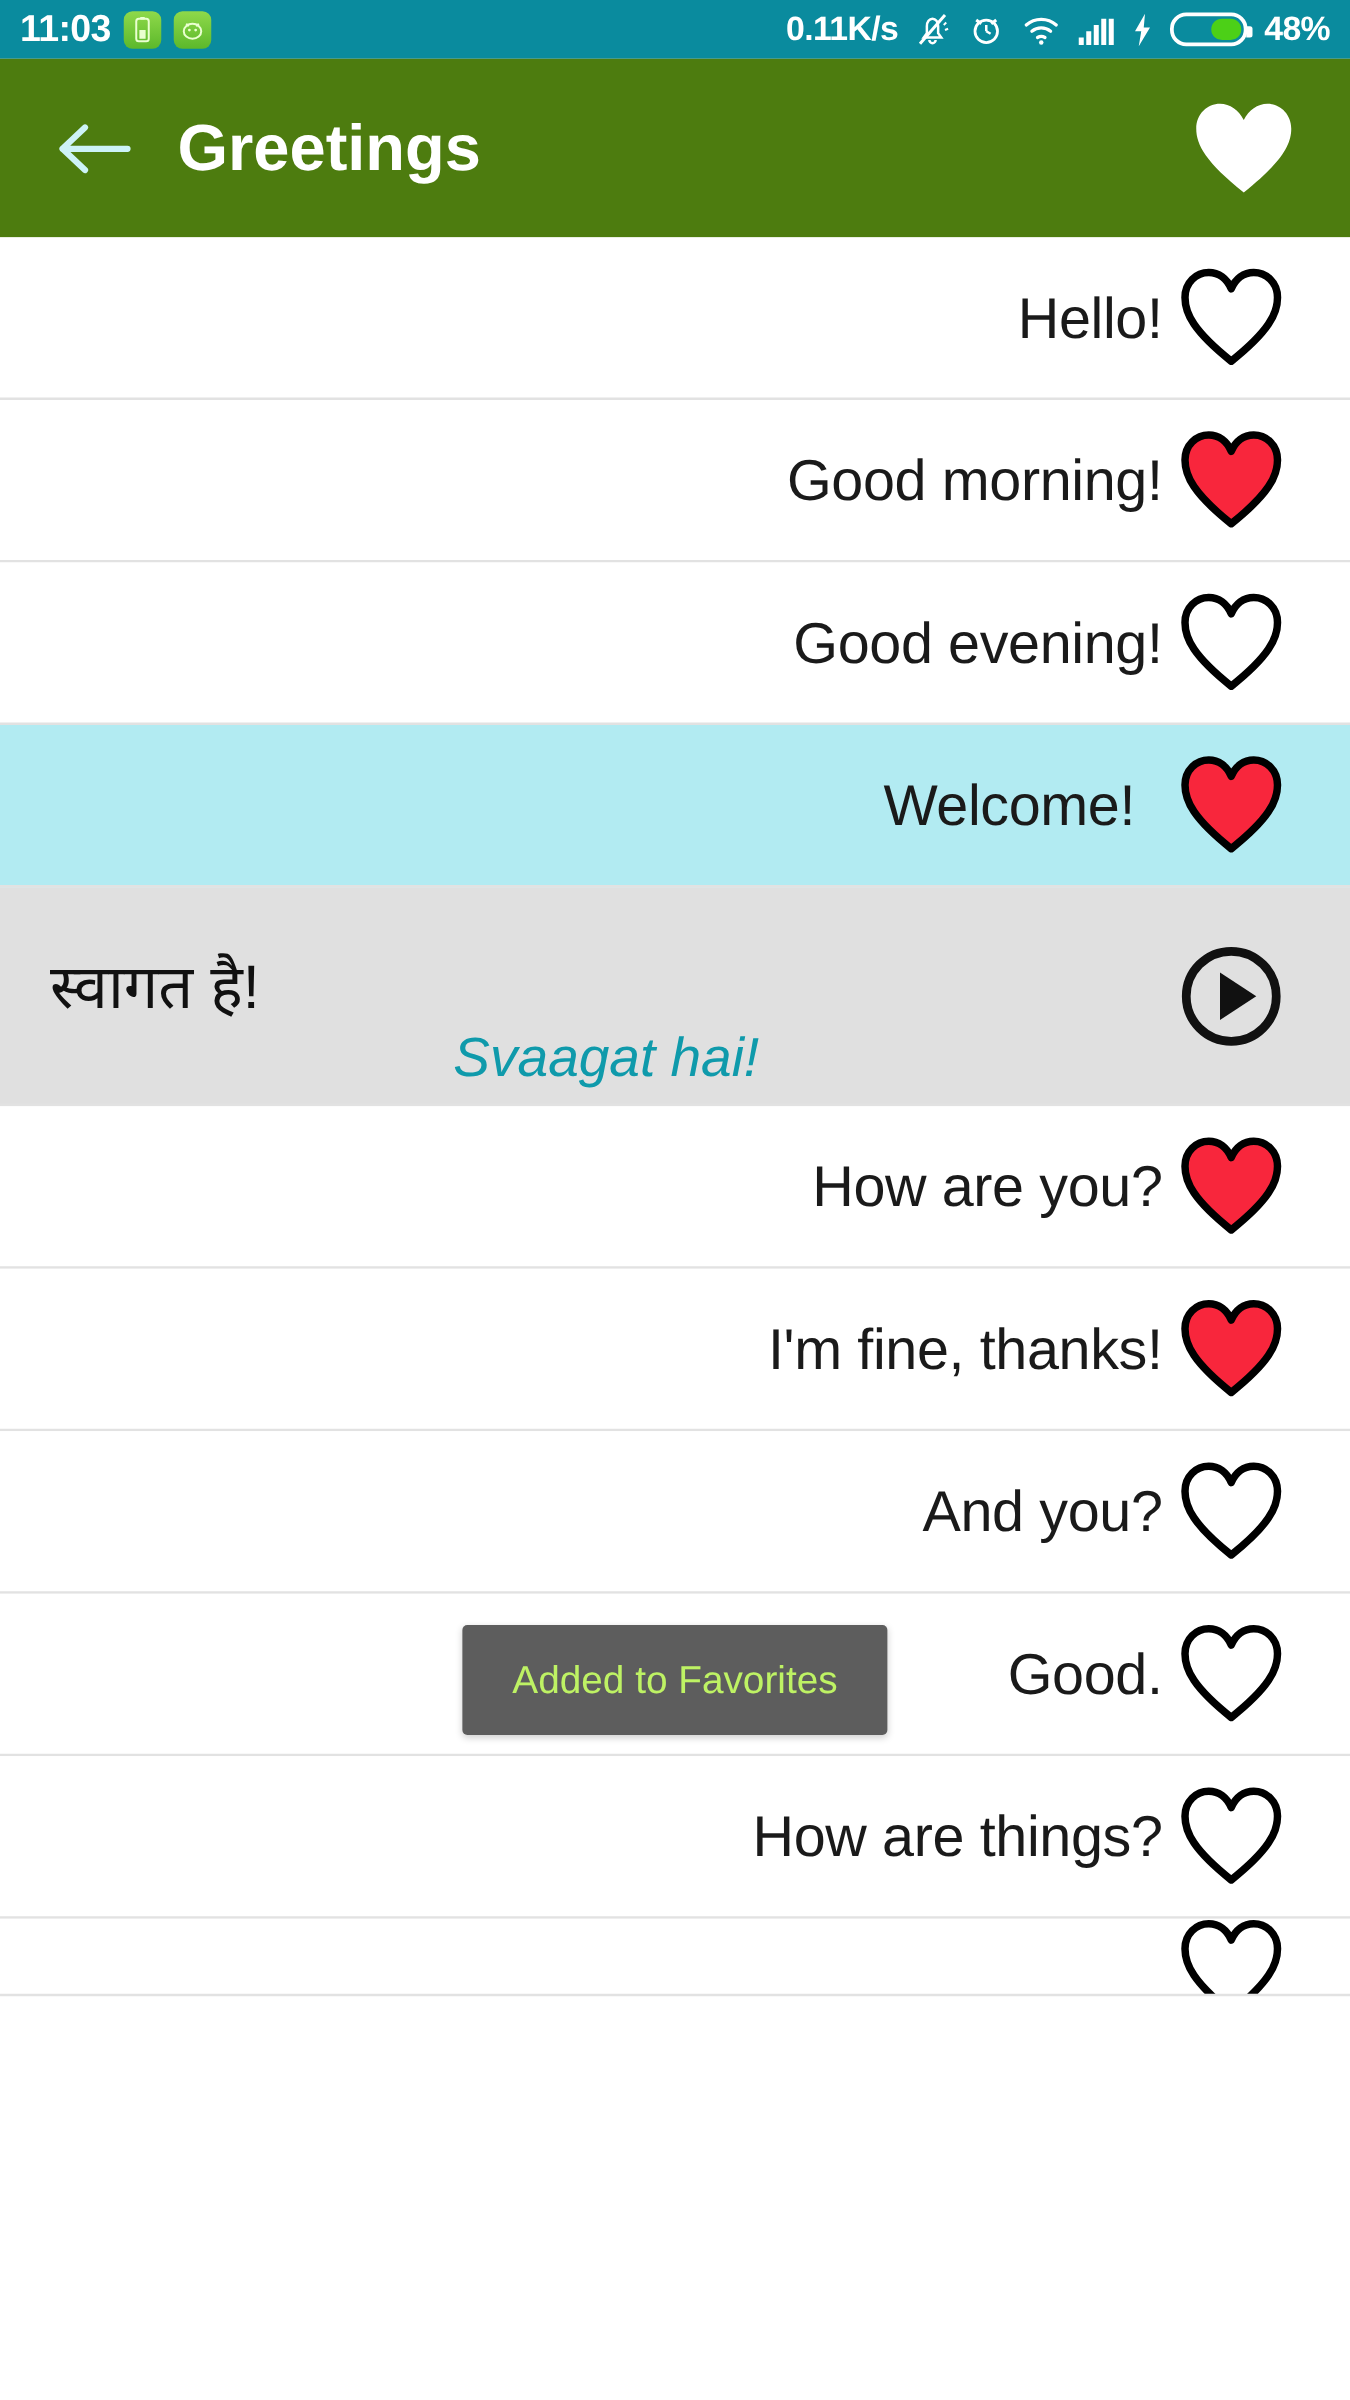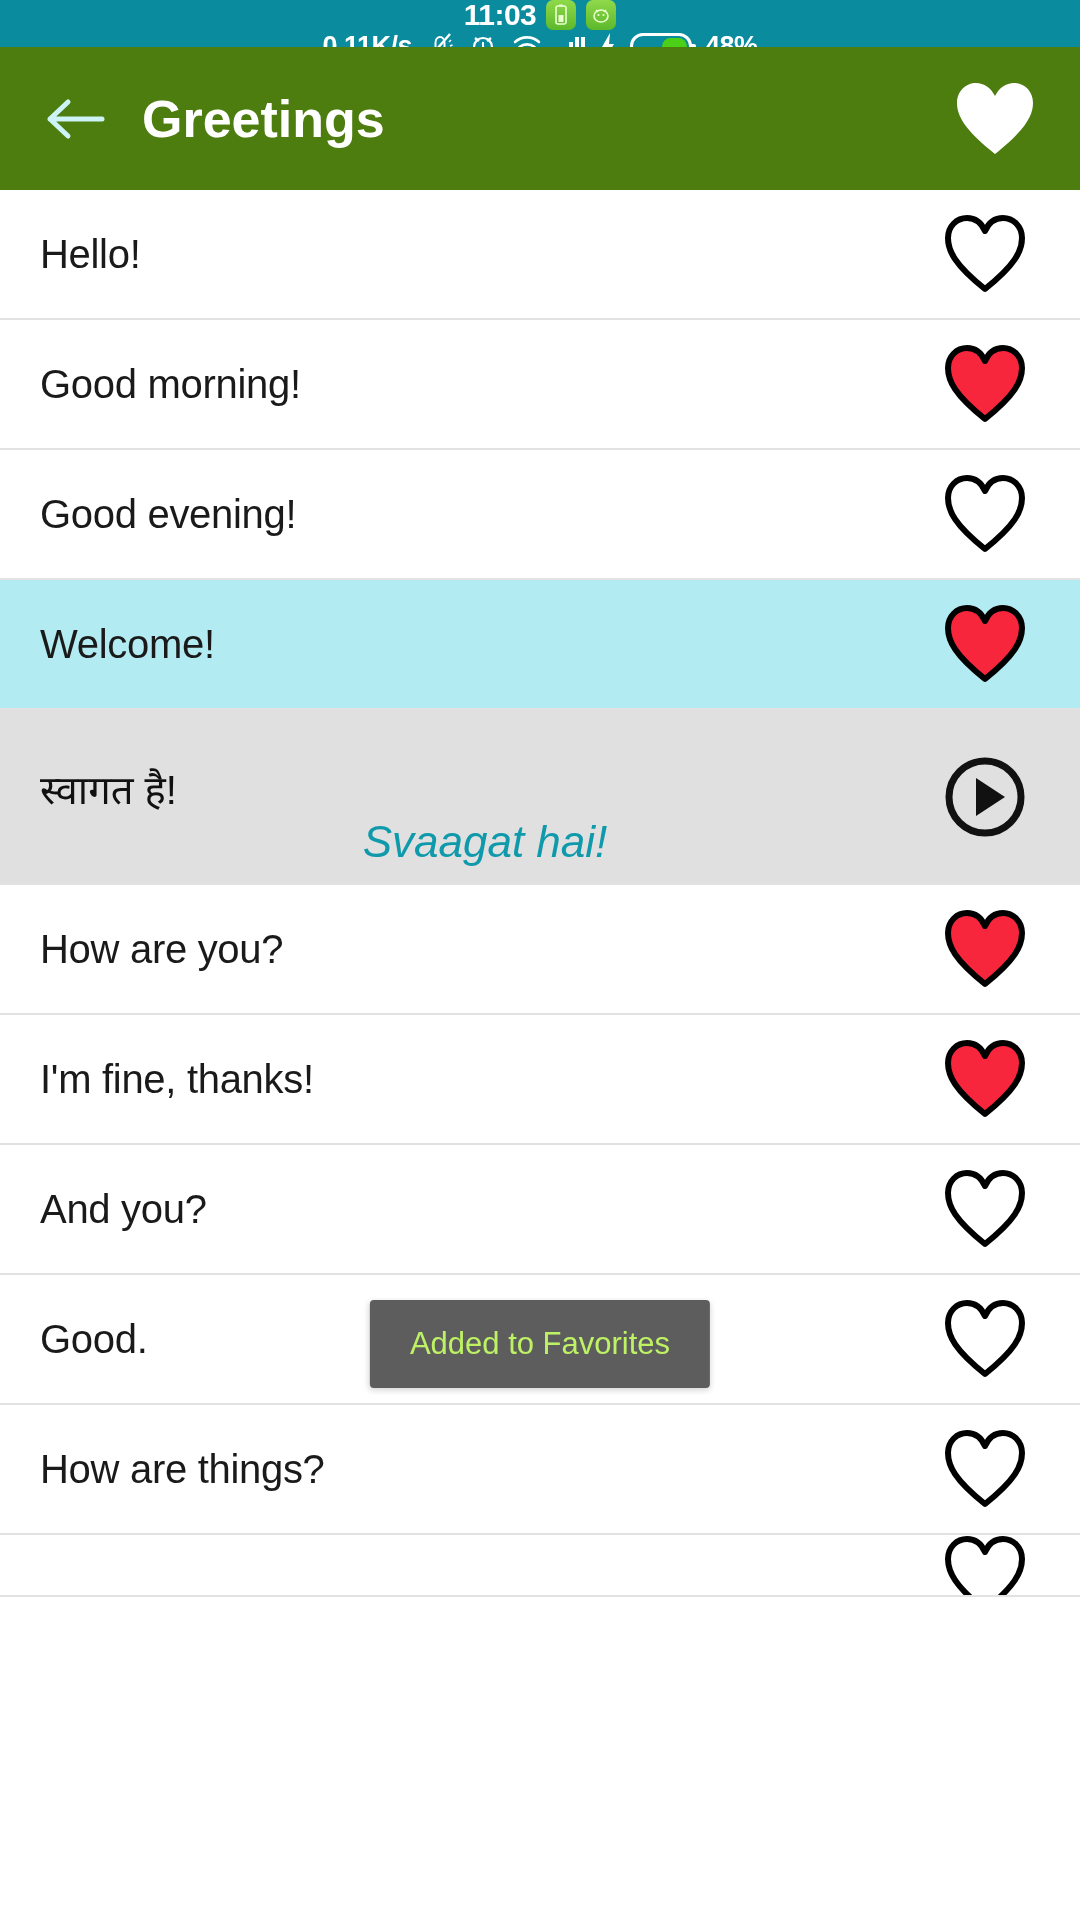--- a/index.html
+++ b/index.html
@@ -11,21 +11,20 @@
   }
   #screen { position:relative; width:1080px; height:1920px; overflow:hidden; }
 
   
   .statusbar {
     height:47px; width:100%;
     background:#0a8b9e;
     display:flex; align-items:center;
     padding:0 16px;
     color:#ffffff;
-    flex-direction:column;
   }
   .sb-left { display:flex; align-items:center; gap:10px; }
   .sb-time { font-size:30px; font-weight:bold; letter-spacing:-0.5px; line-height:1; }
   .sb-appicon {
     width:30px; height:30px; border-radius:7px;
     background:linear-gradient(180deg,#8fd94a 0%,#5cb82b 100%);
     display:flex; align-items:center; justify-content:center;
   }
   .sb-spacer { flex:1; }
   .sb-right { display:flex; align-items:center; gap:13px; }
@@ -65,26 +64,26 @@
     position:relative; width:100%;
     display:flex; align-items:center;
     padding:0 40px;
     border-bottom:2px solid #e2e2e2;
     background:#ffffff;
     min-height:130px;
   }
   .row.selected { background:#b2ebf2;gap:22px; }
   .row.expanded { background:#e0e0e0; min-height:175px; align-items:center; }
   .row-text {
-    font-size:40px; color:#1a1a1a; line-height:1.1;
-    letter-spacing:-0.3px; flex:1;
+    font-size:46px; color:#1a1a1a; line-height:1.1;
+    letter-spacing:-0.3px; flex:1;text-align:right;
   }
   .row-heart { width:110px; display:flex; align-items:center; justify-content:center; }
   .trans-block { flex:1; display:flex; flex-direction:column; justify-content:center; gap:4px; }
-  .trans-native { font-size:40px; color:#111111; line-height:1.15;margin-top:41px; }
+  .trans-native { font-size:49px; color:#111111; line-height:1.15;margin-top:41px; }
   .trans-roman { font-size:44px; color:#0f9aab; font-style:italic; line-height:1.15;text-align:center; }
   .row-play { width:110px; display:flex; align-items:center; justify-content:center; }
 
   
   .toast {
     position:absolute;
     left:50%; transform:translateX(-50%);
     top:1300px;
     background:#5d5d5d;
     border-radius:4px;

